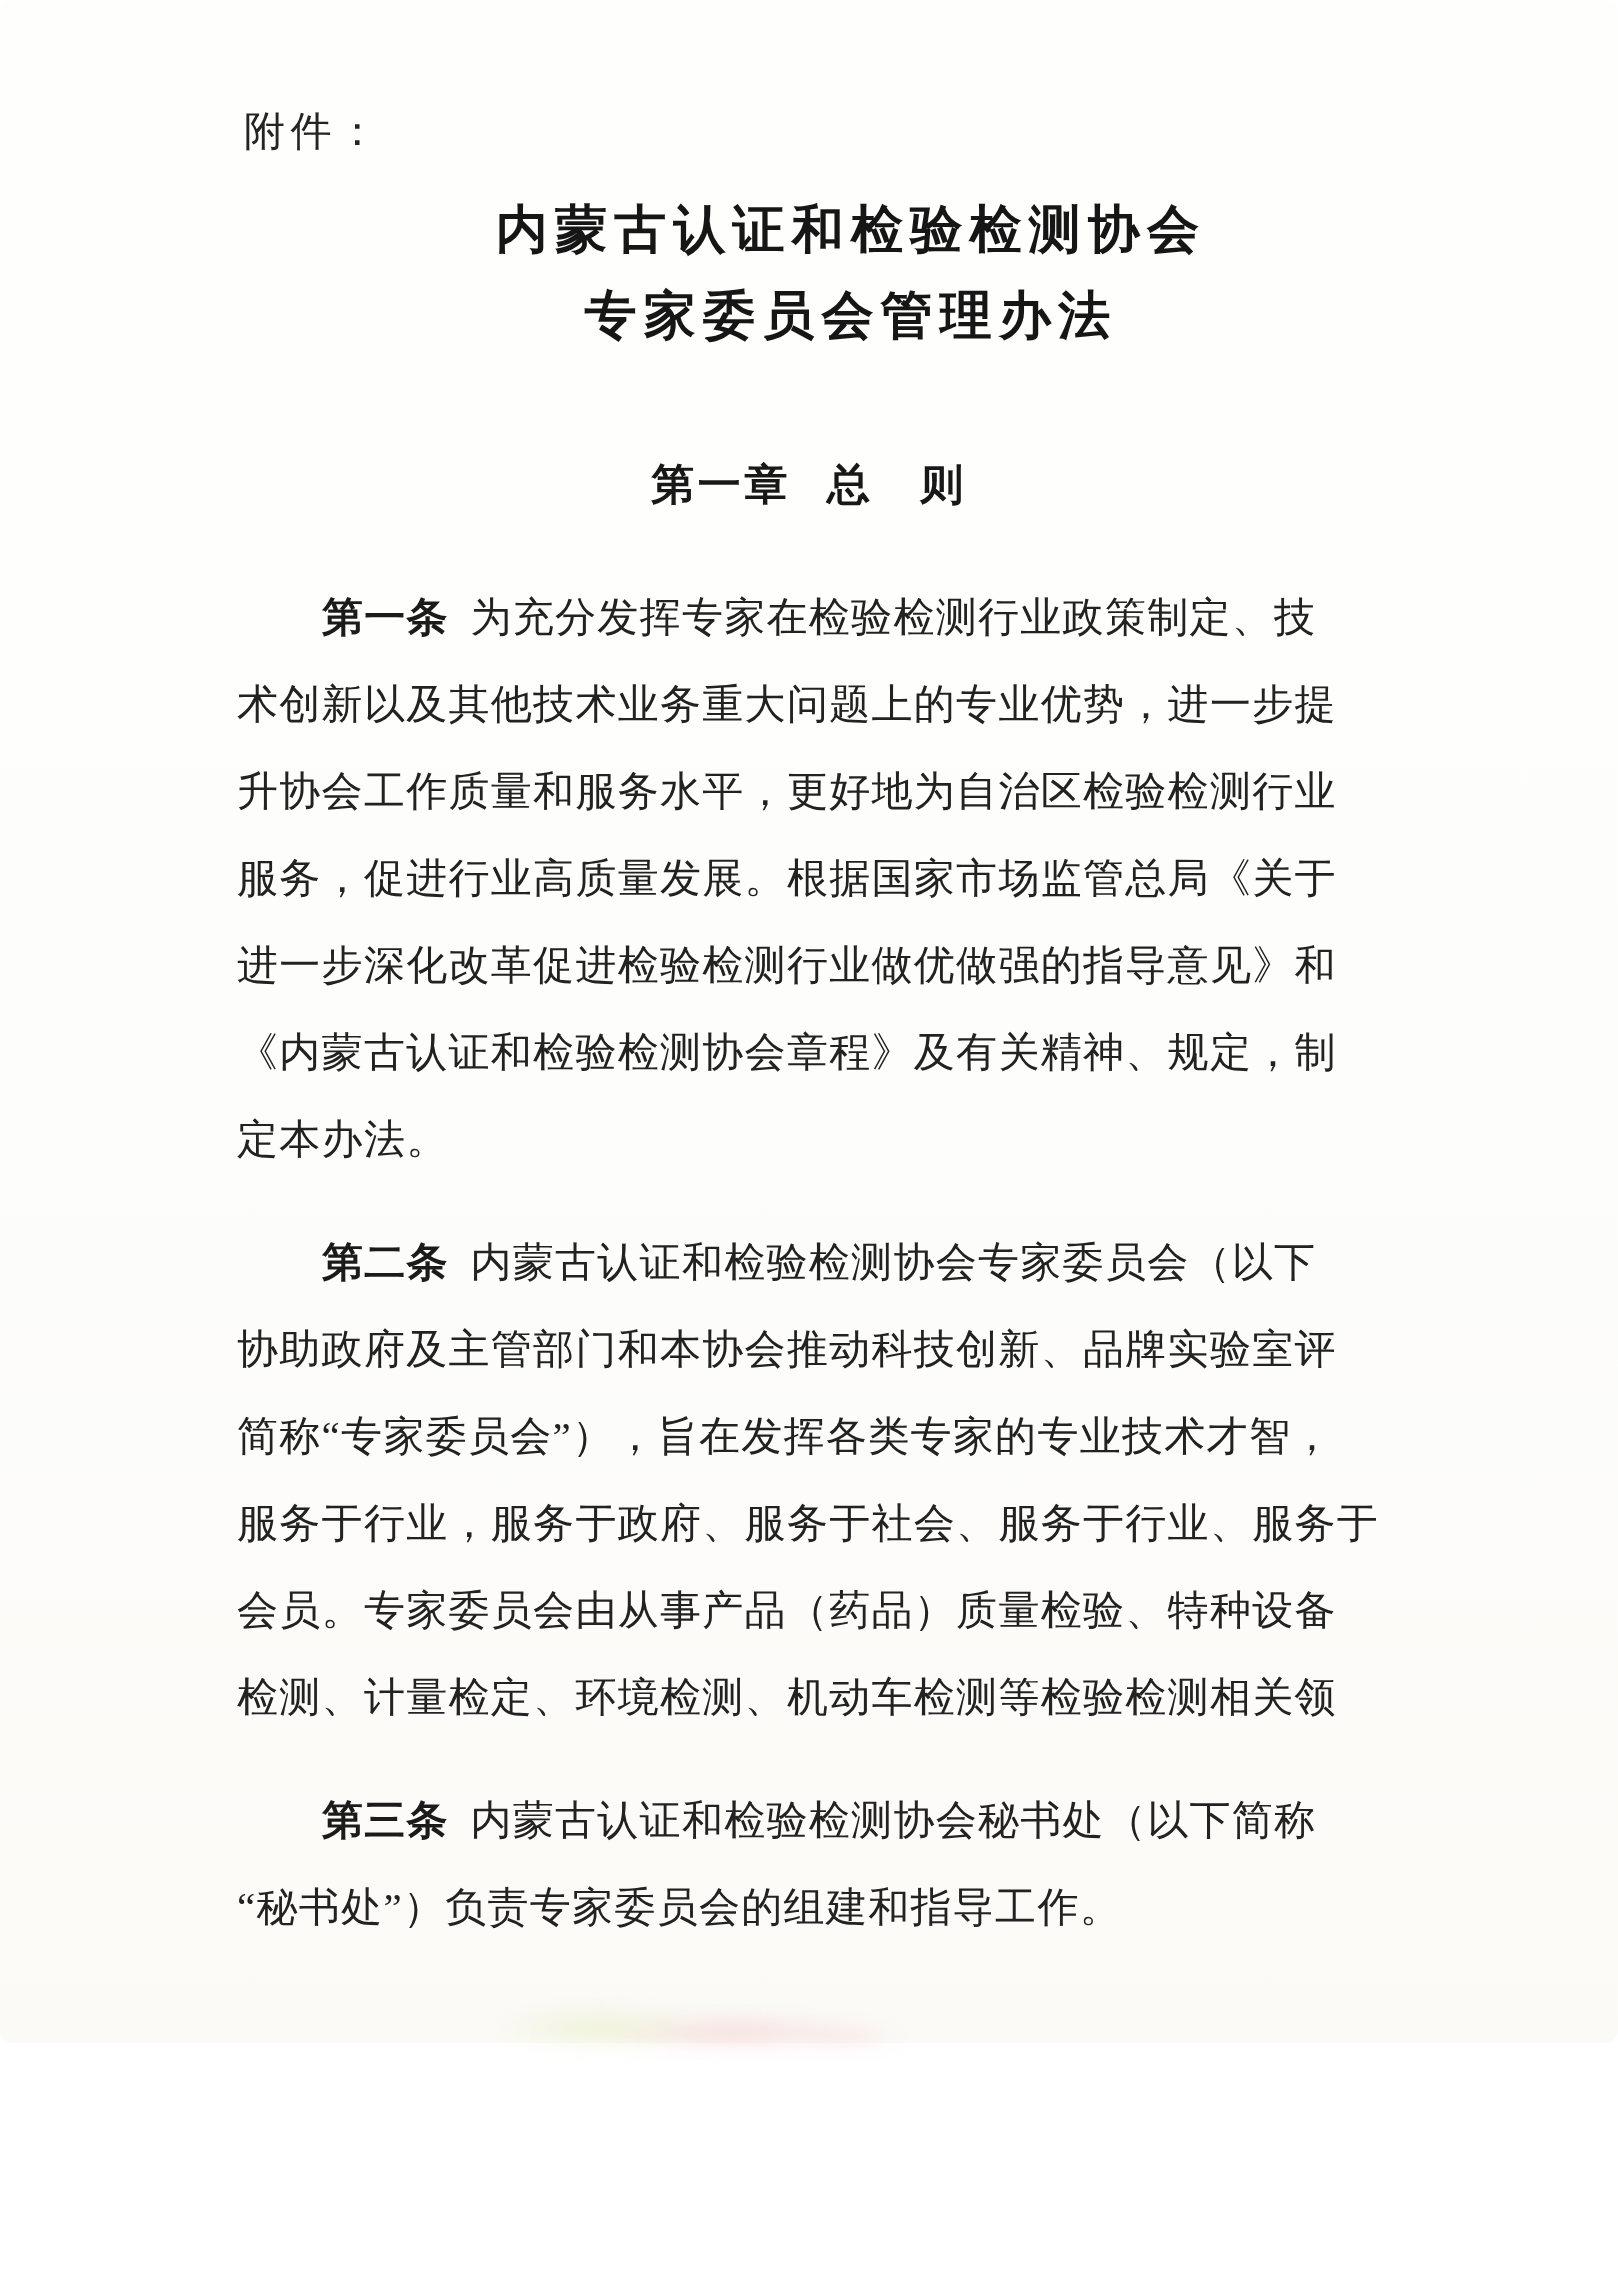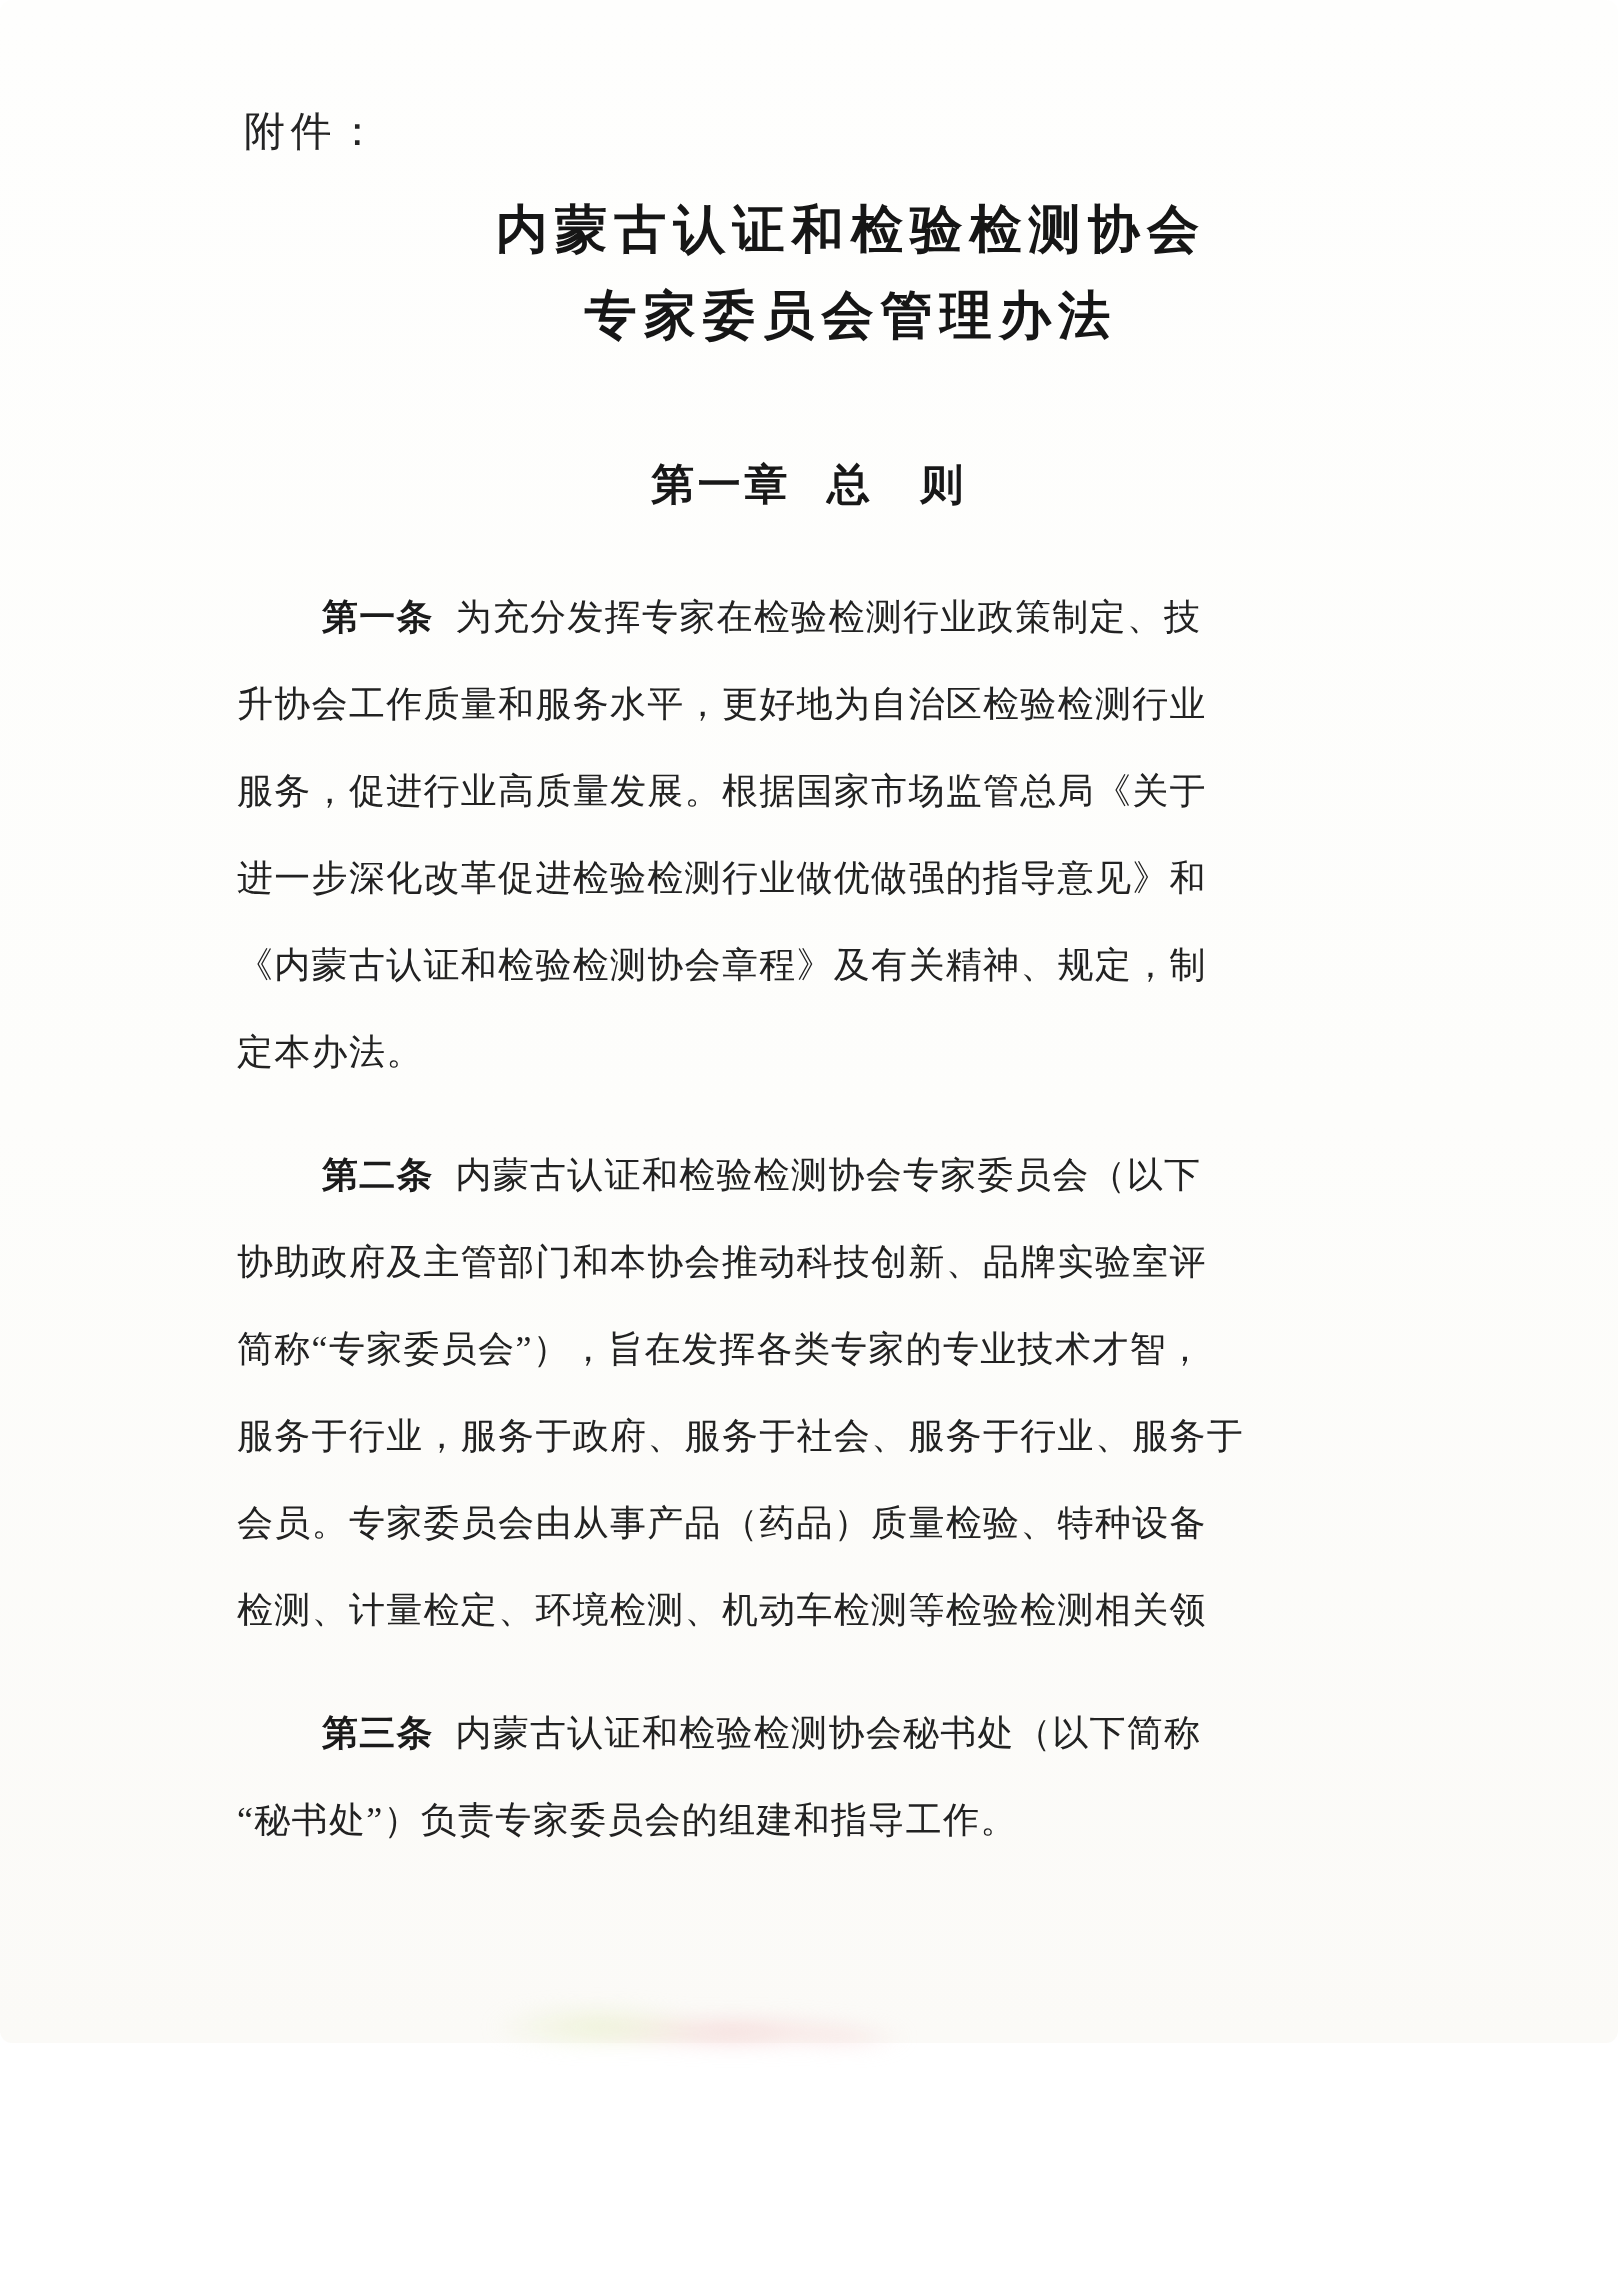--- a/index.html
+++ b/index.html
@@ -57,21 +57,21 @@
     line-height: 54px;
     letter-spacing: 3.6px;
     color: #181818;
   }
   .chapter-name { margin-left: 36px; }
   .doc-body {
     position: absolute;
     left: 237px;
     top: 574px;
     width: 1164px;
-    font-size: 36px;
+    font-size: 41px;
     line-height: 87px;
     letter-spacing: 1.3px;
     color: #222222;
   }
   .article { margin: 0 0 36px 0; }
   .line { white-space: nowrap; }
   .line.first { text-indent: 85px; }
   .article-label {
     font-weight: bold;
     margin-right: 21.5px;
@@ -103,20 +103,21 @@
     <span class="title-line">专家委员会管理办法</span>
   </h1>
 
   <h2 class="chapter">
     <span>第一章</span><span class="chapter-name">总　则</span>
   </h2>
 
   <div class="doc-body">
       <div class="article">
         <div class="line first"><span class="article-label">第一条</span><span>为充分发挥专家在检验检测行业政策制定、技</span></div>
+        <div class="line">术创新以及其他技术业务重大问题上的专业优势，进一步提</div>
         <div class="line">升协会工作质量和服务水平，更好地为自治区检验检测行业</div>
         <div class="line">服务，促进行业高质量发展。根据国家市场监管总局《关于</div>
         <div class="line">进一步深化改革促进检验检测行业做优做强的指导意见》和</div>
         <div class="line">《内蒙古认证和检验检测协会章程》及有关精神、规定，制</div>
         <div class="line">定本办法。</div>
       </div>
       <div class="article">
         <div class="line first"><span class="article-label">第二条</span><span>内蒙古认证和检验检测协会专家委员会（以下</span></div>
         <div class="line">协助政府及主管部门和本协会推动科技创新、品牌实验室评</div>
         <div class="line">简称“专家委员会”），旨在发挥各类专家的专业技术才智，</div>

